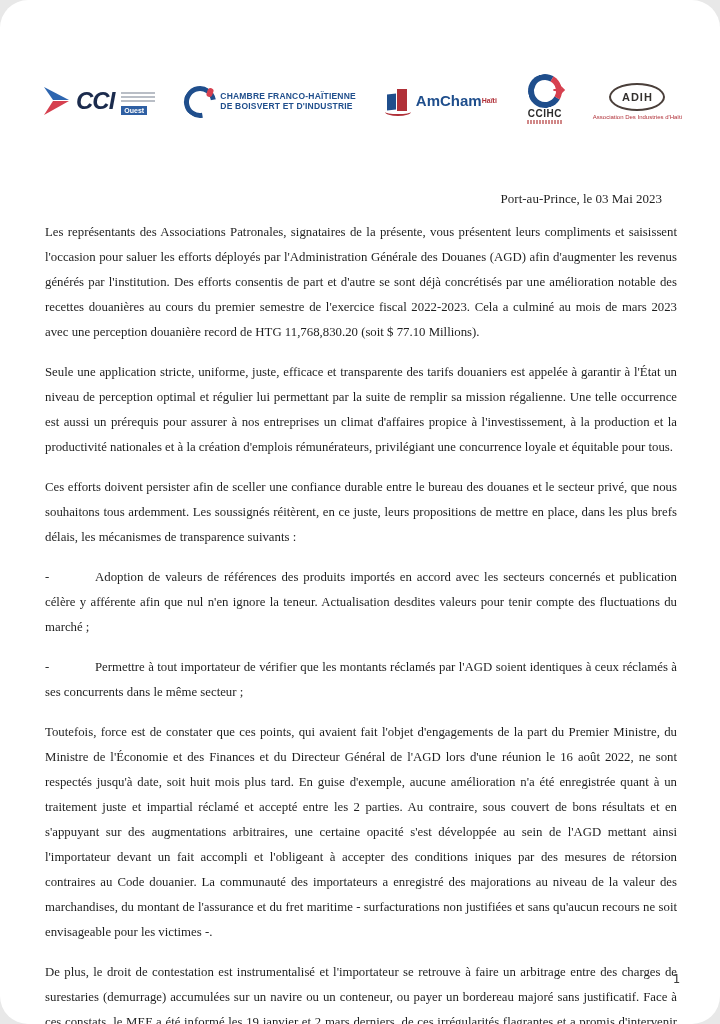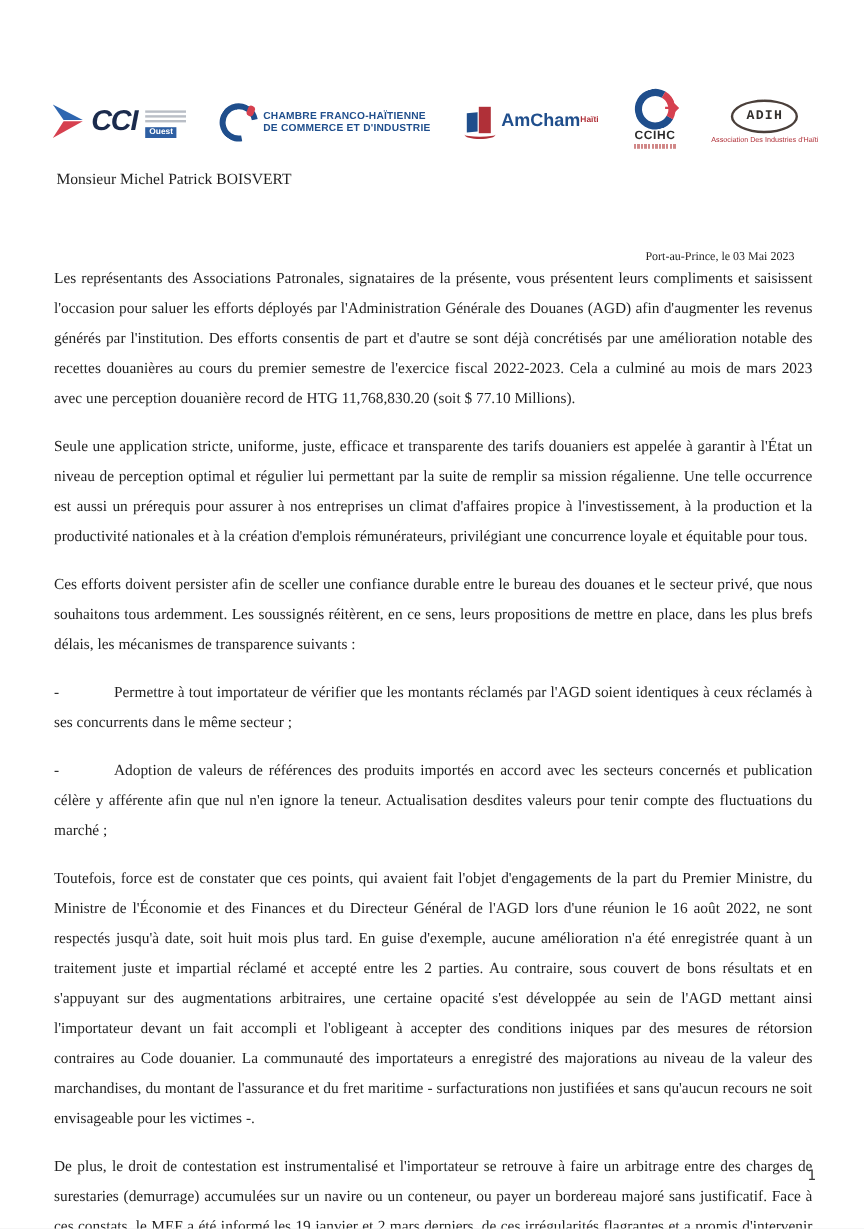--- a/index.html
+++ b/index.html
@@ -1,19 +1,19 @@
 <!DOCTYPE html>
 <html><head>
 <meta charset="utf-8">
 <style>
   html,body { margin:0; padding:0; background:#e8e8e8; }
   .page {
     position:relative; width:720px; height:1024px; margin:0 auto;
     background:#ffffff; overflow:hidden;
-    font-family:"Liberation Serif", serif; color:#1f1f1f;
+    font-family:"Liberation Serif", serif; color:#1f1f1f;border-radius:28px;
   }
 
   
   .logo-band {
     position:absolute; top:68px; left:42px; width:640px; height:66px;
     display:flex; align-items:center; justify-content:space-between;
   }
   .logo { display:flex; align-items:center; font-family:"Liberation Sans", sans-serif; }
 
   
@@ -44,27 +44,27 @@
   
   .ccihc { flex-direction:column; align-items:center; gap:1px; margin-top:-6px; }
   .ccihc-icon { position:relative; width:38px; height:34px; }
   .ccihc-ring { position:absolute; left:2px; top:1px; width:22px; height:22px; border:6px solid #1f4e8c; border-radius:50%; border-right-color:#d6404f; transform:rotate(-15deg); }
   .ccihc-arrow { position:absolute; right:-2px; top:7px; color:#d6404f; font-size:16px; font-weight:bold; font-family:"DejaVu Sans", sans-serif; }
   .ccihc-name { font-size:10px; font-weight:bold; color:#2a2a2a; letter-spacing:0.5px; }
   .ccihc-cap { width:36px; height:4px; background:repeating-linear-gradient(90deg,#c56a6a 0 2px,#fff 2px 3px); opacity:0.8; }
 
   
   .adih { flex-direction:column; align-items:center; gap:3px; }
-  .adih-oval { width:52px; height:24px; border:2px solid #4a3f3a; border-radius:50%; display:flex; align-items:center; justify-content:center;font-family:Liberation Mono, monospace; }
+  .adih-oval { width:52px; height:24px; border:2px solid #4a3f3a; border-radius:50%; display:flex; align-items:center; justify-content:center; }
   .adih-name { font-size:11px; font-weight:bold; color:#33302e; letter-spacing:1px; }
   .adih-sub { font-size:6px; color:#b03038; white-space:nowrap; }
 
   
   .recipient { position:absolute; top:140px; left:47px; font-size:13px; line-height:17.5px; }
-  .dateline { position:absolute; top:209px; right:58px; font-size:10px; }
+  .dateline { position:absolute; top:191px; right:58px; font-size:13px; }
 
   .body-text { position:absolute; top:220px; left:45px; width:632px; font-size:12.8px; line-height:25px; text-align:justify; }
   .para { margin:0 0 15px 0; }
   .dash { display:inline-block; width:50px; }
   .page-number { position:absolute; top:972px; right:40px; font-size:12px; font-family:"DejaVu Sans Mono", monospace; color:#3a3a3a; }
 </style>
 </head>
 <body>
 
 <div class="page">
@@ -85,21 +85,21 @@
       </span>
     </div>
 
     <div class="logo cfhci">
       <span class="cfhci-icon">
         <span class="cfhci-c"></span>
         <span class="cfhci-dot"></span>
       </span>
       <span class="cfhci-lines">
         <span class="cfhci-line">CHAMBRE FRANCO-HAÏTIENNE</span>
-        <span class="cfhci-line">DE COMMERCE ET D'INDUSTRIE</span>
+        <span class="cfhci-line">DE BOISVERT ET D'INDUSTRIE</span>
       </span>
     </div>
 
     <div class="logo amcham">
       <span class="amcham-icon">
         <span class="am-b1"></span>
         <span class="am-b2"></span>
         <span class="am-wave"></span>
       </span>
       <span class="amcham-txt">
@@ -120,32 +120,31 @@
     <div class="logo adih">
       <span class="adih-oval">
         <span class="adih-name">ADIH</span>
       </span>
       <span class="adih-sub">Association Des Industries d'Haïti</span>
     </div>
 
   </div>
 
   <div class="recipient">
-    <div>Monsieur Michel Patrick BOISVERT</div>
   </div>
 
   <div class="dateline">Port-au-Prince, le 03 Mai 2023</div>
 
   <div class="body-text">
     <div class="para">Les représentants des Associations Patronales, signataires de la présente, vous présentent leurs compliments et saisissent l'occasion pour saluer les efforts déployés par l'Administration Générale des Douanes (AGD) afin d'augmenter les revenus générés par l'institution. Des efforts consentis de part et d'autre se sont déjà concrétisés par une amélioration notable des recettes douanières au cours du premier semestre de l'exercice fiscal 2022-2023. Cela a culminé au mois de mars 2023 avec une perception douanière record de HTG 11,768,830.20 (soit $ 77.10 Millions).</div>
     <div class="para">Seule une application stricte, uniforme, juste, efficace et transparente des tarifs douaniers est appelée à garantir à l'État un niveau de perception optimal et régulier lui permettant par la suite de remplir sa mission régalienne. Une telle occurrence est aussi un prérequis pour assurer à nos entreprises un climat d'affaires propice à l'investissement, à la production et la productivité nationales et à la création d'emplois rémunérateurs, privilégiant une concurrence loyale et équitable pour tous.</div>
-    <div class="para">Ces efforts doivent persister afin de sceller une confiance durable entre le bureau des douanes et le secteur privé, que nous souhaitons tous ardemment.  Les soussignés réitèrent, en ce sens, leurs propositions de mettre en place, dans les plus brefs délais, les mécanismes de transparence suivants :</div>
+    <div class="para">Ces efforts doivent persister afin de sceller une confiance durable entre le bureau des douanes et le secteur privé, que nous souhaitons tous ardemment.  Les soussignés réitèrent, en ce juste, leurs propositions de mettre en place, dans les plus brefs délais, les mécanismes de transparence suivants :</div>
 
+    <div class="para bullet"><span class="dash">-</span><span>Adoption de valeurs de références des produits importés en accord avec les secteurs concernés et publication célère y afférente afin que nul n'en ignore la teneur. Actualisation desdites valeurs pour tenir compte des fluctuations du marché ;</span></div>
     <div class="para bullet"><span class="dash">-</span><span>Permettre à tout importateur de vérifier que les montants réclamés par l'AGD soient identiques à ceux réclamés à ses concurrents dans le même secteur ;</span></div>
-    <div class="para bullet"><span class="dash">-</span><span>Adoption de valeurs de références des produits importés en accord avec les secteurs concernés et publication célère y afférente afin que nul n'en ignore la teneur. Actualisation desdites valeurs pour tenir compte des fluctuations du marché ;</span></div>
 
     <div class="para">Toutefois, force est de constater que ces points, qui avaient fait l'objet d'engagements de la part du Premier Ministre, du Ministre de l'Économie et des Finances et du Directeur Général de l'AGD lors d'une réunion le 16 août 2022, ne sont respectés jusqu'à date, soit huit mois plus tard. En guise d'exemple, aucune amélioration n'a été enregistrée quant à un traitement juste et impartial réclamé et accepté entre les 2 parties. Au contraire, sous couvert de bons résultats et en s'appuyant sur des augmentations arbitraires, une certaine opacité s'est développée au sein de l'AGD mettant ainsi l'importateur devant un fait accompli et l'obligeant à accepter des conditions iniques par des mesures de rétorsion contraires au Code douanier. La communauté des importateurs a enregistré des majorations au niveau de la valeur des marchandises, du montant de l'assurance et du fret maritime - surfacturations non justifiées et sans qu'aucun recours ne soit envisageable pour les victimes -.</div>
     <div class="para">De plus, le droit de contestation est instrumentalisé et l'importateur se retrouve à faire un arbitrage entre des charges de surestaries (demurrage) accumulées sur un navire ou un conteneur, ou payer un bordereau majoré sans justificatif. Face à ces constats, le MEF a été informé les 19 janvier et 2 mars derniers, de ces irrégularités flagrantes et a promis d'intervenir pour accélérer le processus de mise en place des mécanismes discutés et</div>
   </div>
 
   <div class="page-number">1</div>
 
 </div>
 
 </body></html>

